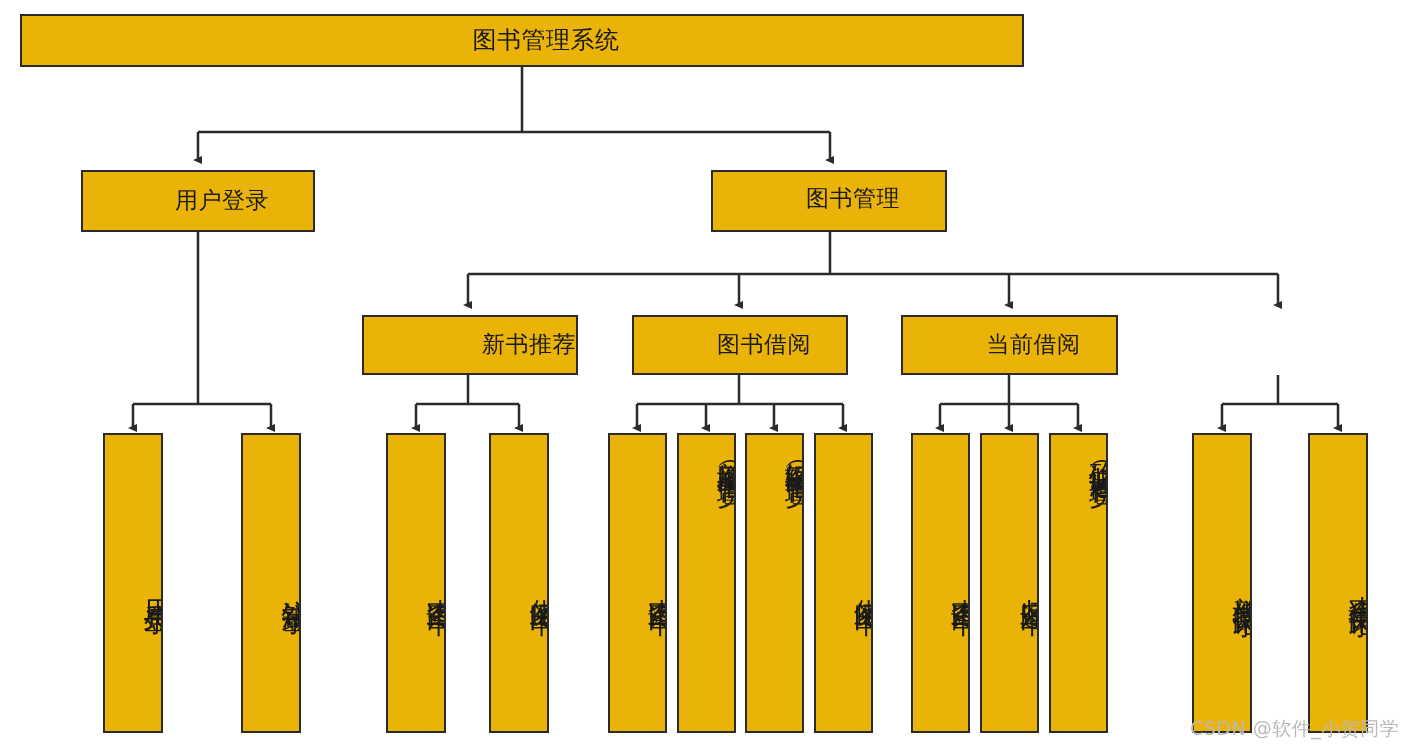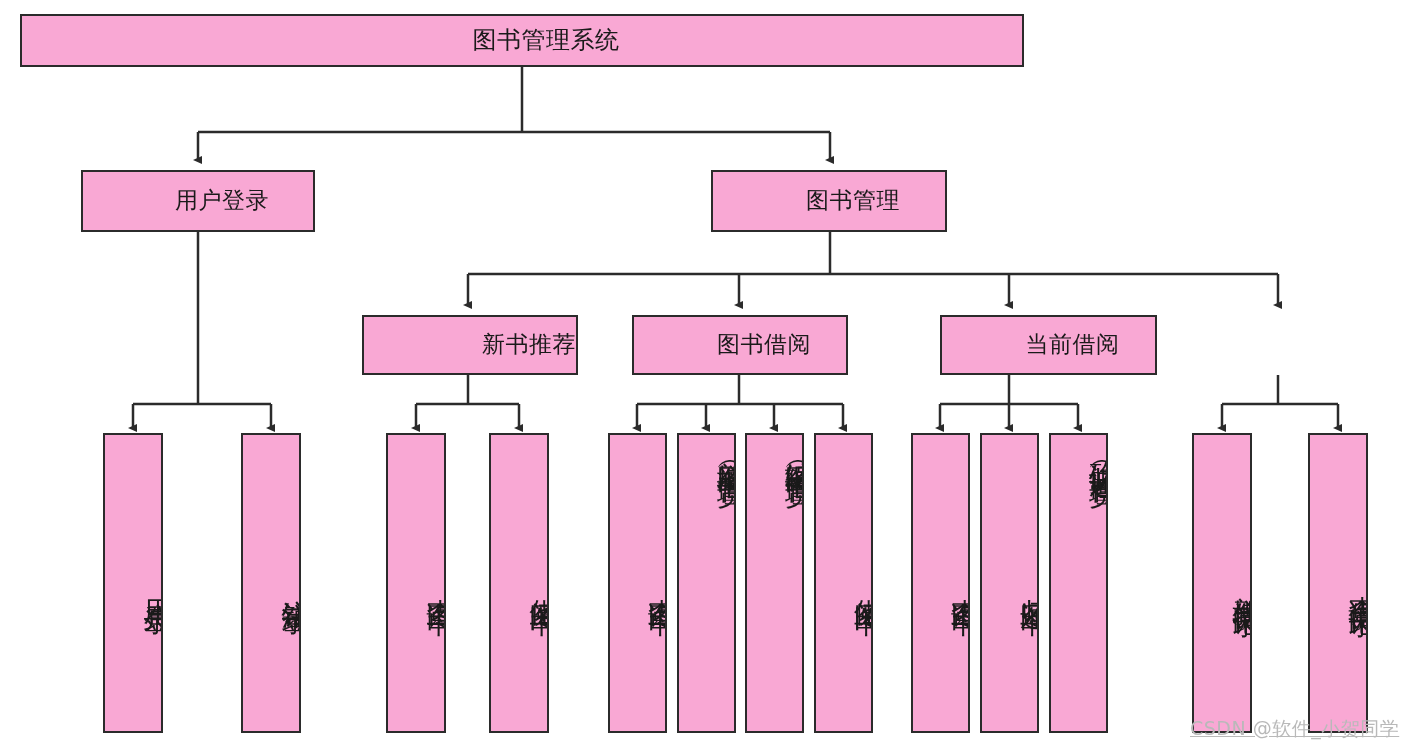--- a/index.html
+++ b/index.html
@@ -23,21 +23,21 @@
     position: absolute;
     left: 0;
     top: 0;
     width: 1405px;
     height: 747px;
     pointer-events: none;
   }
   .node {
     position: absolute;
     box-sizing: border-box;
-    background: #f9a8d4;
+    background: #eab308;
     border: 2px solid #2b2b2b;
     display: flex;
     align-items: center;
     justify-content: center;
     overflow: hidden;
     padding-left: 48px;
   }
   .node-label {
     color: #1a1a1a;
     line-height: 1.18;
@@ -132,31 +132,31 @@
     </g>
   </svg>
 
   <div class="node horiz root" style="left:20px; top:14px; width:1004px; height:53px;">
     <span class="node-label">图书管理系统</span>
   </div>
 
   <div class="node horiz" style="left:81px; top:170px; width:234px; height:62px;">
     <span class="node-label">用户登录</span>
   </div>
-  <div class="node horiz" style="left:711px; top:170px; width:236px; height:62px;">
+  <div class="node horiz" style="left:711px; top:170px; width:236px; height:62px;font-family:Liberation Mono, monospace;">
     <span class="node-label">图书管理</span>
   </div>
 
   <div class="node horiz" style="left:362px; top:315px; width:216px; height:60px;justify-content:flex-end;">
     <span class="node-label">新书推荐</span>
   </div>
   <div class="node horiz" style="left:632px; top:315px; width:216px; height:60px;">
     <span class="node-label">图书借阅</span>
   </div>
-  <div class="node horiz" style="left:901px; top:315px; width:217px; height:60px;margin-left:39px;">
+  <div class="node horiz" style="left:901px; top:315px; width:217px; height:60px;">
     <span class="node-label">当前借阅</span>
   </div>
 
   <div class="node vert" style="left:103px; top:433px; width:60px; height:300px;">
     <span class="node-label">用户登录</span>
   </div>
   <div class="node vert" style="left:241px; top:433px; width:60px; height:300px;">
     <span class="node-label">注销登录</span>
   </div>
 
@@ -190,15 +190,15 @@
     <span class="node-label">确认归还（管理员）</span>
   </div>
 
   <div class="node vert" style="left:1192px; top:433px; width:60px; height:300px;">
     <span class="node-label">新增借阅记录</span>
   </div>
   <div class="node vert" style="left:1308px; top:433px; width:60px; height:300px;">
     <span class="node-label">查询借阅记录</span>
   </div>
 
-  <div class="watermark" style="left:1190px; top:716px;text-decoration:underline;">CSDN @软件_小贺同学</div>
+  <div class="watermark" style="left:1190px; top:716px;">CSDN @软件_小贺同学</div>
 
 </div>
 
 </body></html>

